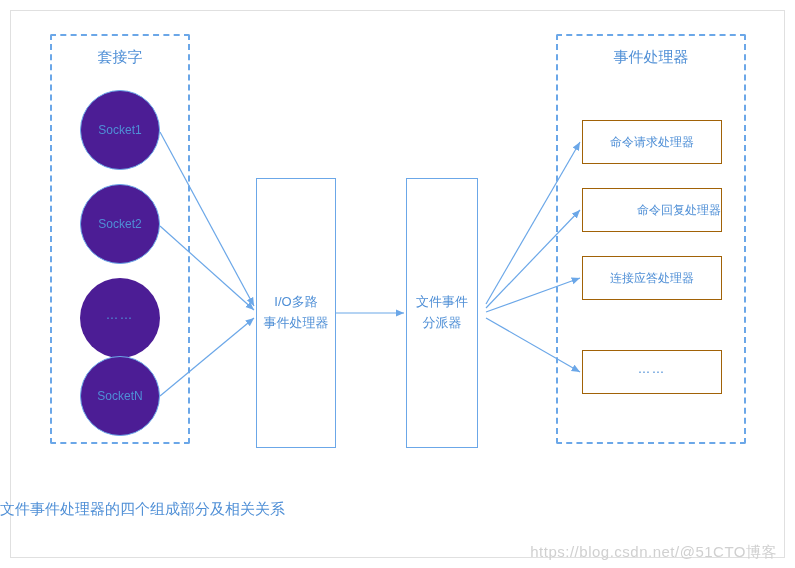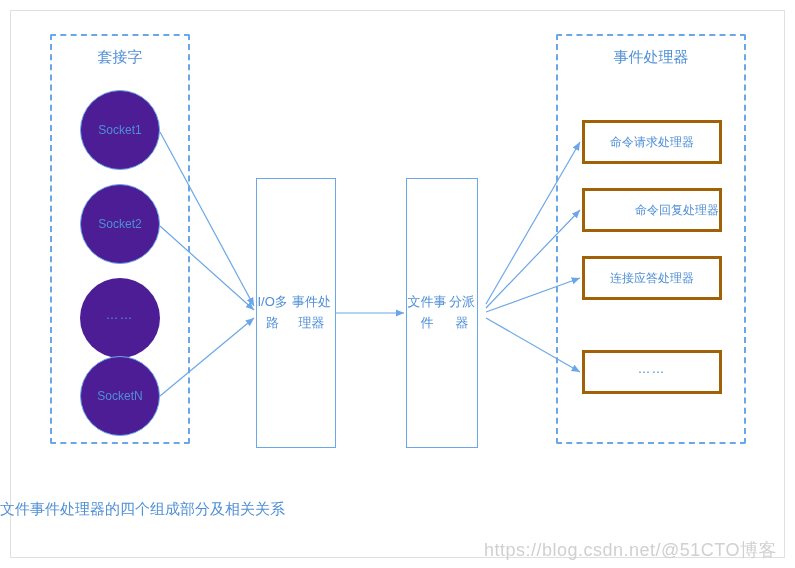--- a/index.html
+++ b/index.html
@@ -39,55 +39,55 @@
     font-size: 12px;
     background: #4c1d95;
   }
   .sc1 { left: 80px; top: 90px; }
   .sc2 { left: 80px; top: 184px; }
   .scdots { left: 80px; top: 278px; display:flex; align-items:center; justify-content:center; border:none; color:#4f8fd6; font-size:12px; letter-spacing:2px;}
   .scN { left: 80px; top: 356px; }
   .box {
     position: absolute;
     border: 1px solid #6ba7e8;
-    display: flex; flex-direction: row;
+    display: flex; flex-direction: column;
     align-items: center; justify-content: center;
     color: #4f8fd6;
     font-size: 13px;
     background: #fff;
     text-align: center;
     line-height: 1.6;
   }
   .io-box { left: 256px; top: 178px; width: 80px; height: 270px; }
   .disp-box { left: 406px; top: 178px; width: 72px; height: 270px; }
   .handler-box {
     position: absolute;
     width: 140px; height: 44px;
-    border: 3px solid #a16207;
+    border: 1px solid #a16207;
     display: flex; align-items: center; justify-content: center;
     color: #4f8fd6; font-size: 12px;
     background: #fff;
   }
   .hb1 { left: 582px; top: 120px; }
   .hb2 { left: 582px; top: 188px; justify-content: flex-end; }
   .hb3 { left: 582px; top: 256px; }
   .hb4 { left: 582px; top: 350px; letter-spacing:2px; }
   .caption {
     position: absolute;
     left: 0; width: 795px;
     top: 500px;
     text-align: left;
     color: #4f8fd6;
     font-size: 15px;
   }
   .watermark {
     position: absolute;
     right: 18px; bottom: 6px;
     color: #d0d0d0;
-    font-size: 18px;
+    font-size: 15px;
     letter-spacing: 0.5px;
   }
   svg.arrows {
     position: absolute;
     left: 0; top: 0;
     width: 795px; height: 568px;
     pointer-events: none;
   }
 </style>
 </head>

